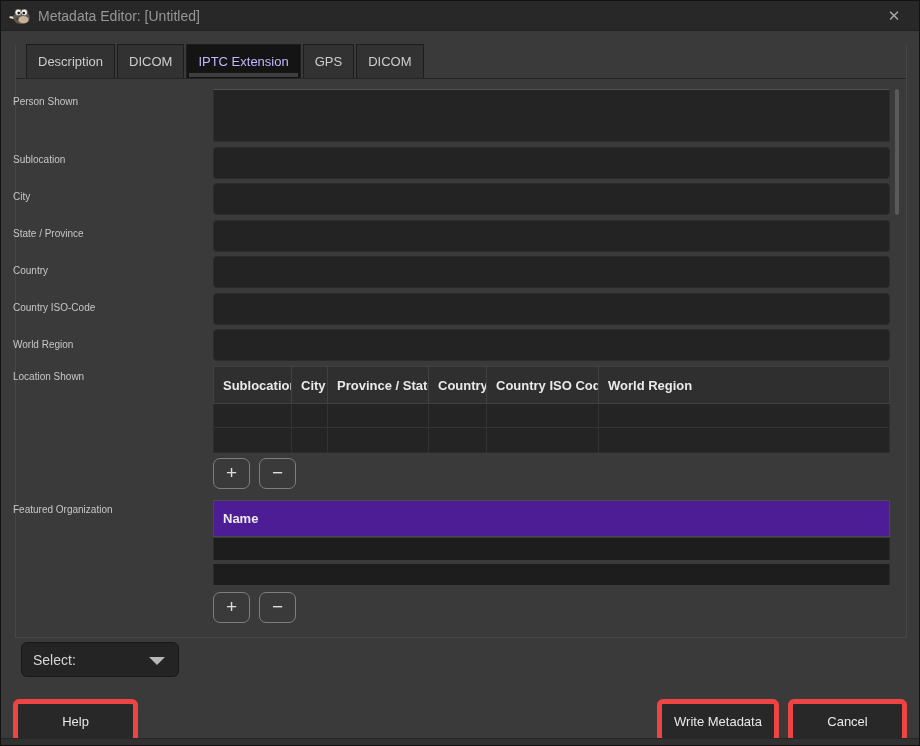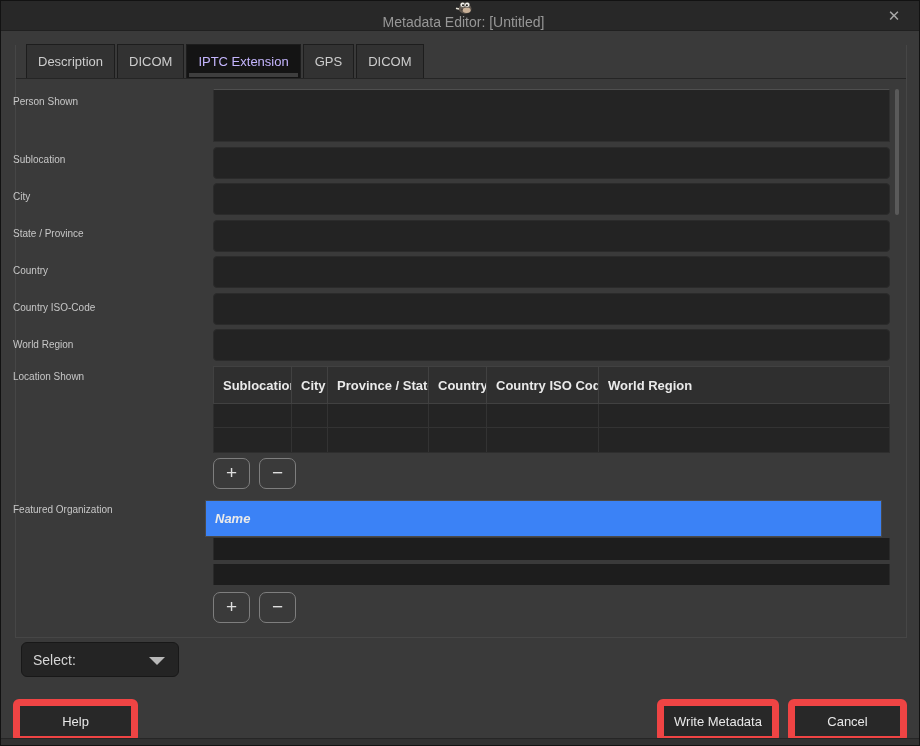--- a/index.html
+++ b/index.html
@@ -9,21 +9,21 @@
   .window {
     position:relative; width:920px; height:746px;
     background:#3a3a3a; overflow:hidden;
     border:1px solid #121212;
   }
 
   
   .titlebar {
     position:absolute; left:0; top:0; width:100%; height:30px;
     background:#282828; border-bottom:1px solid #202020;
-    display:flex; align-items:center;flex-direction:column;
+    display:flex; align-items:center;
   }
   .titlebar .app-icon { margin-left:8px; width:22px; height:18px; }
   .titlebar .title { margin-left:7px; color:#979797; font-size:14px; }
   .close-btn {
     position:absolute; right:10px; top:0; width:30px; height:30px;
     display:flex; align-items:center; justify-content:center;
     color:#a8a8a8; font-size:15px; cursor:default;
   }
 
   
@@ -92,24 +92,24 @@
   
   .tbl-btn {
     position:absolute; width:37px; height:31px;
     background:#3a3a3a; border:1px solid #7e7e7e; border-radius:7px;
     color:#dedede; font-size:19px; line-height:28px; text-align:center;
     cursor:default;
   }
 
   
   .org-head {
-    position:absolute; left:204px; top:499px; width:677px; height:37px;
-    background:#3b82f6; border:1px solid #4a4a4a;
+    position:absolute; left:212px; top:499px; width:677px; height:37px;
+    background:#4c1d95; border:1px solid #4a4a4a;
     display:flex; align-items:center; padding-left:9px;
-    color:#eaeaea; font-size:13px; font-weight:bold;font-style:italic;
+    color:#eaeaea; font-size:13px; font-weight:bold;
   }
   .org-row {
     position:absolute; left:212px; width:677px;
     background:#1d1d1d; border-left:1px solid #2a2a2a; border-right:1px solid #2a2a2a;
   }
 
   
   .select-btn {
     position:absolute; left:20px; top:641px; width:158px; height:35px;
     background:#242424; border:1px solid #181818; border-radius:6px;
@@ -119,21 +119,21 @@
   .select-btn .arrow {
     position:absolute; right:13px; top:14px;
     width:0; height:0;
     border-left:8px solid transparent; border-right:8px solid transparent;
     border-top:8px solid #b8b8b8;
   }
 
   
   .btn {
     position:absolute; top:698px; height:44px;
-    background:#282828; border:7px solid #ef4444; border-radius:6px;
+    background:#282828; border:5px solid #ef4444; border-radius:6px;
     color:#e8e8e8; font-size:13px;
     display:flex; align-items:center; justify-content:center; cursor:default;
   }
   .btn-help { left:12px; width:125px; }
   .btn-write { left:656px; width:122px; }
   .btn-cancel { left:787px; width:119px; }
 
   
   .vscroll {
     position:absolute; left:894px; top:88px; width:4px; height:126px;

